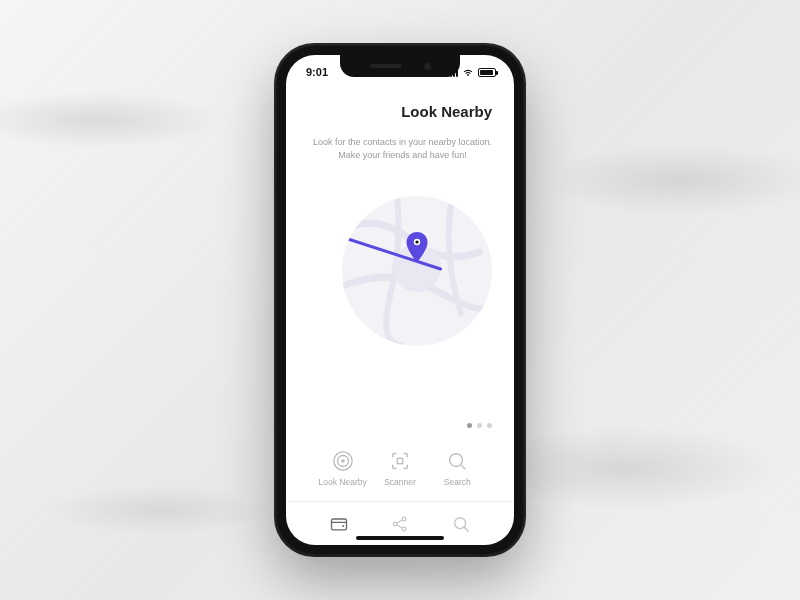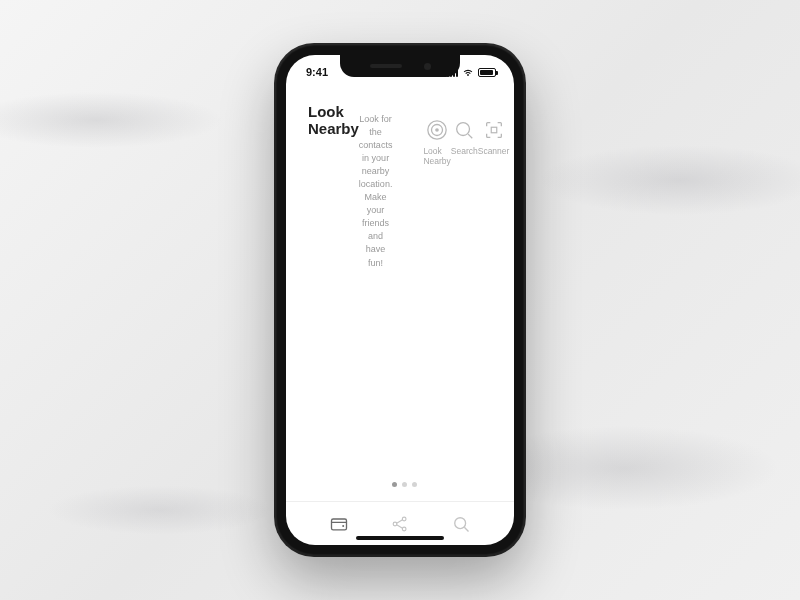--- a/index.html
+++ b/index.html
@@ -51,21 +51,21 @@
   .signal span { width:2px; background:#111; border-radius:1px; }
   .signal span:nth-child(1){height:4px} .signal span:nth-child(2){height:6px}
   .signal span:nth-child(3){height:8px} .signal span:nth-child(4){height:10px}
   .wifi { width:12px; height:9px; }
   .battery {
     width:18px; height:9px; border:1px solid #111; border-radius:2px; position:relative;
   }
   .battery::after{content:"";position:absolute;right:-3px;top:2px;width:2px;height:4px;background:#111;border-radius:0 1px 1px 0;}
   .battery::before{content:"";position:absolute;left:1px;top:1px;bottom:1px;width:13px;background:#111;border-radius:1px;}
 
-  .content { flex:1; display:flex; align-items:flex-start; padding: 8px 22px 0; }
+  .content { flex:1; display:flex; flex-direction:column; align-items:flex-end; padding: 8px 22px 0; }
   .title { font-size: 15px; font-weight:600; color:#222; margin-top:6px; }
   .subtitle { font-size: 9px; color:#9a9a9a; text-align:center; line-height:1.45; margin-top:16px; max-width:190px; }
 
   .map-circle {
     width: 150px; height:150px; border-radius:50%;
     background: #f3f2f7; margin-top: 34px; position:relative; overflow:hidden;
   }
   .map-circle svg.roads { position:absolute; inset:0; }
   .pin {
     position:absolute; left:50%; top:44%; transform:translate(-50%,-100%);
@@ -100,21 +100,21 @@
   }
 </style>
 </head>
 <body>
 
 <div class="phone">
   <div class="screen">
     <div class="notch"></div>
 
     <div class="status-bar">
-      <span>9:41</span>
+      <span>9:01</span>
       <div class="status-right">
         <div class="signal">
             <span></span>
             <span></span>
             <span></span>
             <span></span>
           </div>
         <svg class="wifi" viewBox="0 0 16 12">
             <path d="M8 10.5a1.2 1.2 0 100-2.4 1.2 1.2 0 000 2.4zM4.4 6.9a5 5 0 017.2 0l-1 1a3.6 3.6 0 00-5.2 0l-1-1zM2.3 4.8a8 8 0 0111.4 0l-1 1a6.6 6.6 0 00-9.4 0l-1-1z" fill="#111"></path>
           </svg>
@@ -155,31 +155,31 @@
         <div class="action">
           <svg class="action-icon" viewBox="0 0 24 24">
               <circle cx="12" cy="12" r="10" stroke="currentColor" stroke-width="1.4" fill="none"></circle>
               <circle cx="12" cy="12" r="6" stroke="currentColor" stroke-width="1.4" fill="none"></circle>
               <circle cx="12" cy="12" r="2" fill="currentColor"></circle>
             </svg>
           <span class="action-label">Look Nearby</span>
         </div>
         <div class="action">
           <svg class="action-icon" viewBox="0 0 24 24">
+              <path d="M4 8V5a1 1 0 011-1h3M20 8V5a1 1 0 00-1-1h-3M4 16v3a1 1 0 001 1h3M20 16v3a1 1 0 01-1 1h-3" stroke="currentColor" stroke-width="1.4" fill="none"></path>
+              <rect x="9" y="9" width="6" height="6" stroke="currentColor" stroke-width="1.3" fill="none"></rect>
+            </svg>
+          <span class="action-label">Scanner</span>
+        </div>
+        <div class="action">
+          <svg class="action-icon" viewBox="0 0 24 24">
               <circle cx="11" cy="11" r="7" stroke="currentColor" stroke-width="1.4" fill="none"></circle>
               <line x1="16.5" y1="16.5" x2="21" y2="21" stroke="currentColor" stroke-width="1.4"></line>
             </svg>
           <span class="action-label">Search</span>
-        </div>
-        <div class="action">
-          <svg class="action-icon" viewBox="0 0 24 24">
-              <path d="M4 8V5a1 1 0 011-1h3M20 8V5a1 1 0 00-1-1h-3M4 16v3a1 1 0 001 1h3M20 16v3a1 1 0 01-1 1h-3" stroke="currentColor" stroke-width="1.4" fill="none"></path>
-              <rect x="9" y="9" width="6" height="6" stroke="currentColor" stroke-width="1.3" fill="none"></rect>
-            </svg>
-          <span class="action-label">Scanner</span>
         </div>
       </div>
     </div>
 
     <div class="bottom-bar">
       <svg class="bottom-icon" viewBox="0 0 24 24">
           <rect x="3" y="6" width="18" height="13" rx="2" stroke="currentColor" stroke-width="1.6" fill="none"></rect>
           <path d="M3 10h18" stroke="currentColor" stroke-width="1.6"></path>
           <circle cx="17" cy="14.5" r="1.2" fill="currentColor"></circle>
         </svg>

